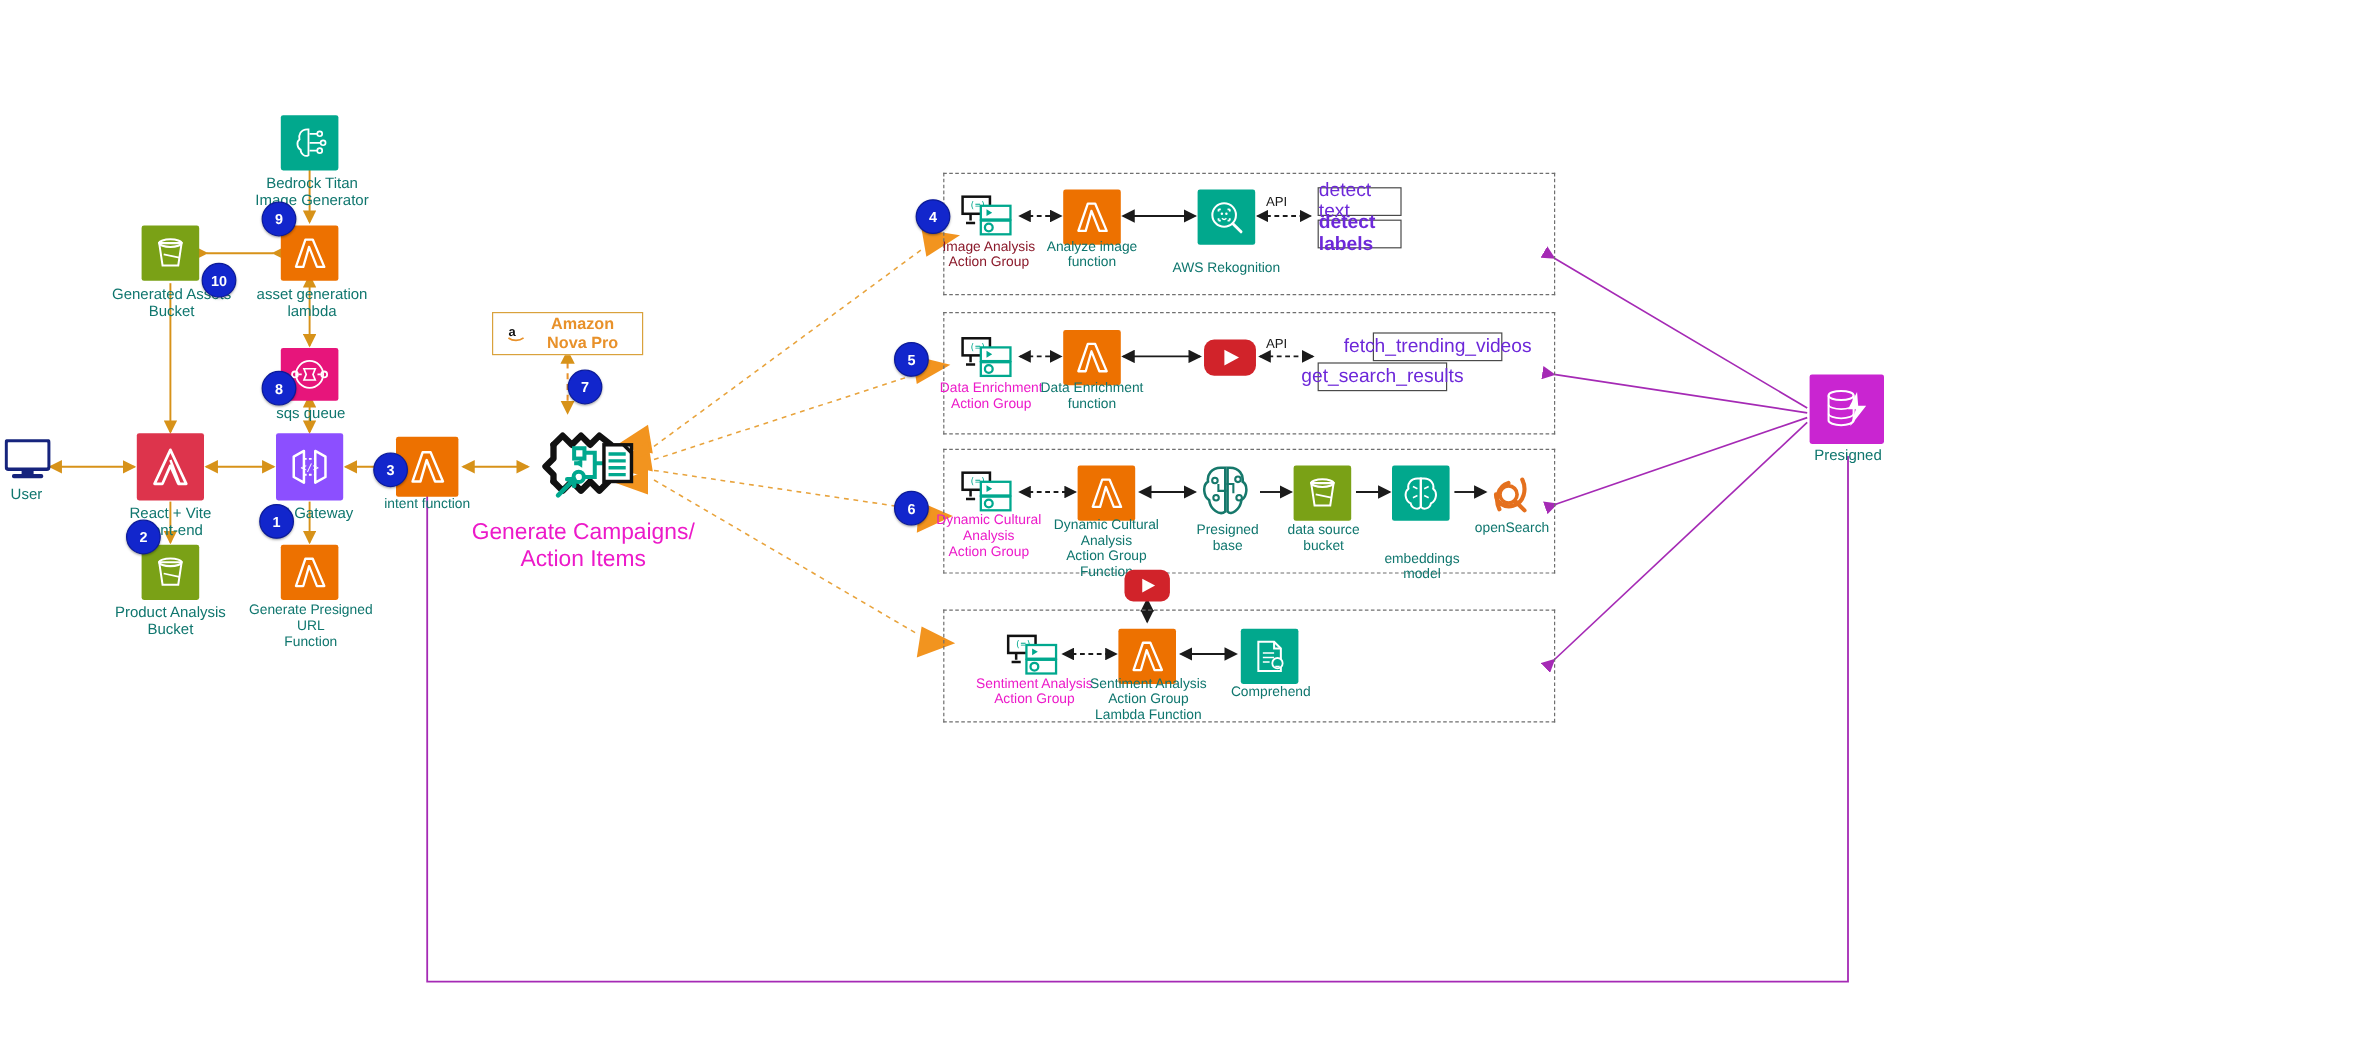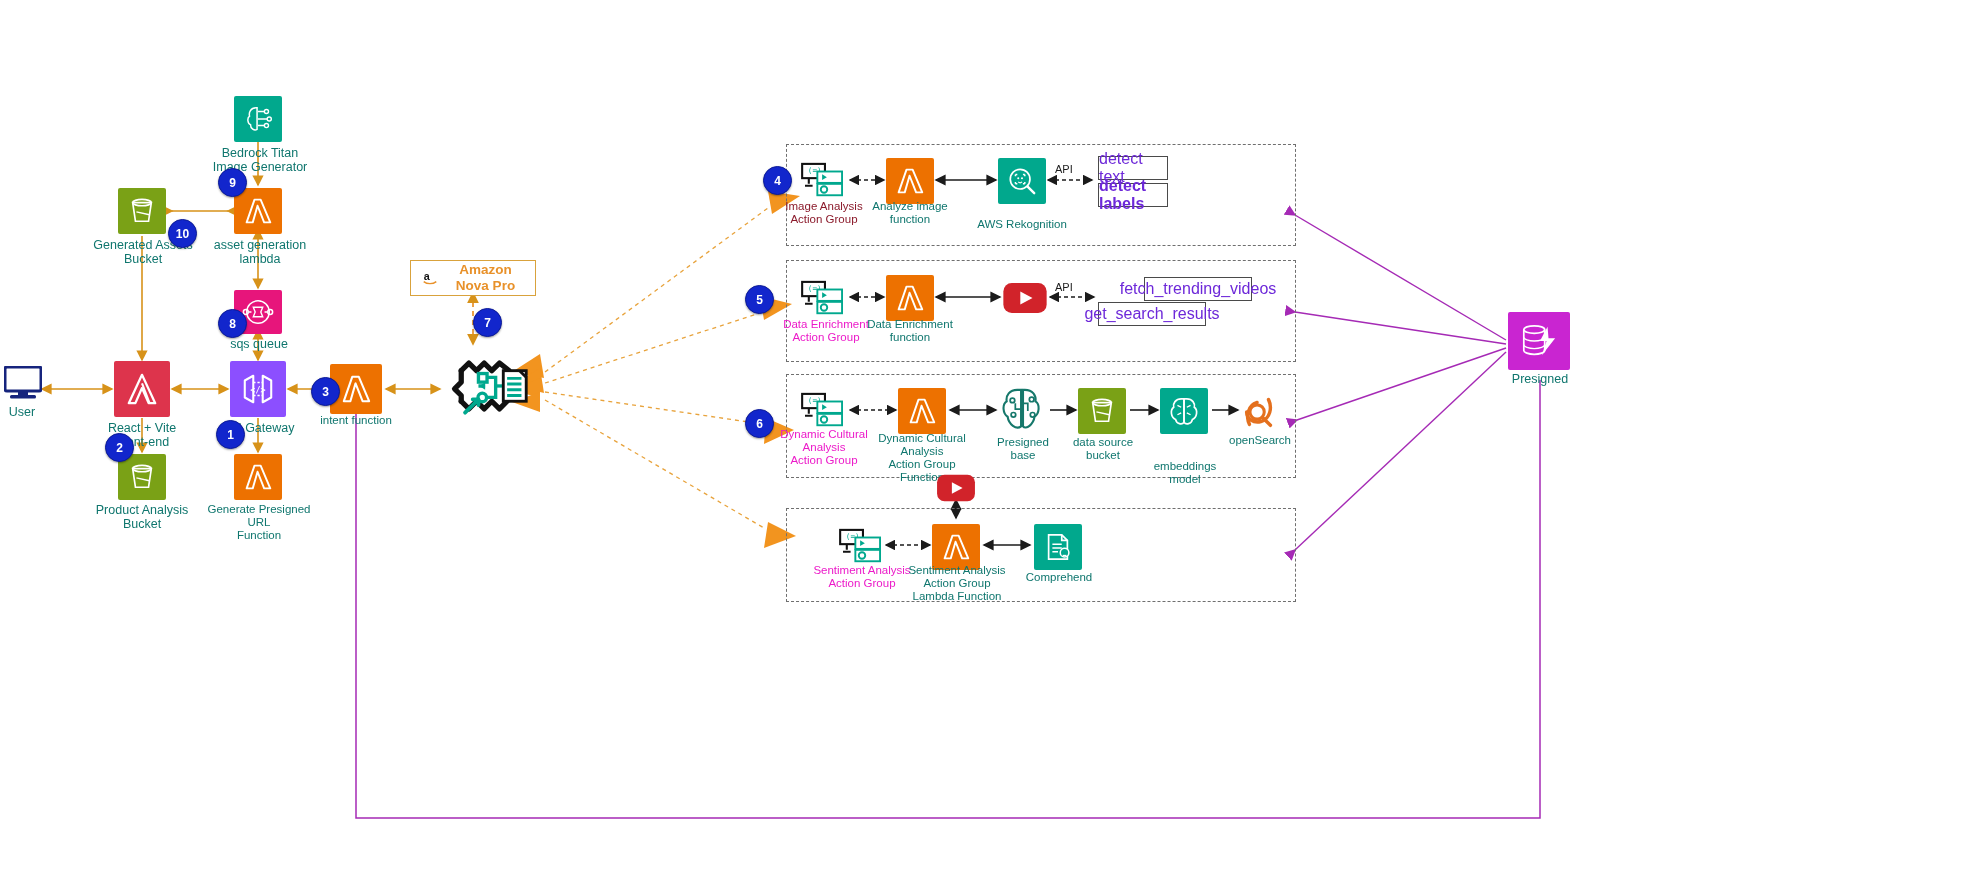--- a/index.html
+++ b/index.html
@@ -230,20 +230,22 @@
       <circle cx="44" cy="58" r="4.5" fill="none" stroke="#00a88e" stroke-width="3.5"></circle>
       <path d="M40 46 L47 46 M49 37 L58 37 L58 58 L49 58" fill="none" stroke="#00a88e" stroke-width="3.5"></path>
       <path d="M47 42 L41 46 L47 50 Z" fill="#00a88e"></path>
       <path d="M58 46 L70 46" stroke="#00a88e" stroke-width="3.5"></path>
       <path d="M26 74 L40 60 M40 60 L40 66 M40 60 L34 60" fill="none" stroke="#00a88e" stroke-width="4" stroke-linecap="round"></path>
       <rect x="66" y="30" width="24" height="32" fill="#fff" stroke="#111" stroke-width="3"></rect>
       <path d="M83 30 L90 37" stroke="#111" stroke-width="3"></path>
       <path d="M70 38 L85 38 M70 44 L85 44 M70 50 L85 50 M70 56 L85 56" stroke="#00a88e" stroke-width="3"></path>
     </svg>
   </div>
+  <div class="centerlabel" style="left:388px;top:432px;width:196px;">Generate Campaigns/
+Action Items</div>
 
   <div class="group" style="left:786px;top:144px;width:508px;height:100px;"></div>
   <div class="node" style="left:800px;top:162px;">
     <svg width="48" height="38" viewBox="0 0 50 40">
       <rect x="2" y="2" width="24" height="15" fill="#fff" stroke="#111" stroke-width="2.2"></rect>
       <text x="8" y="12" font-size="8" fill="#00a88e" font-family="monospace">(=)</text>
       <path d="M9 17 L9 23 M5 25 L13 25" stroke="#111" stroke-width="2.2"></path>
       <rect x="18" y="10" width="26" height="12" fill="#fff" stroke="#00a88e" stroke-width="2"></rect>
       <path d="M23 13 L28 16 L23 19 Z" fill="#00a88e"></path>
       <rect x="18" y="23" width="26" height="12" fill="#fff" stroke="#00a88e" stroke-width="2"></rect>

